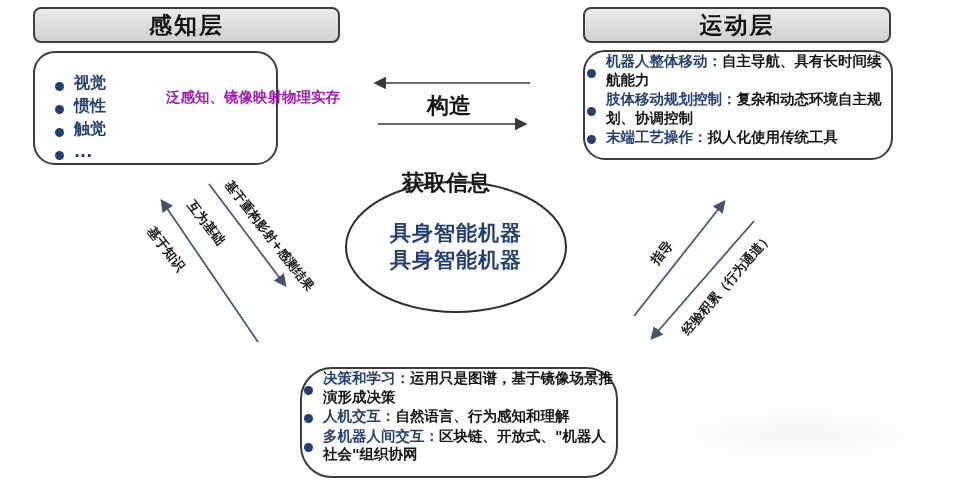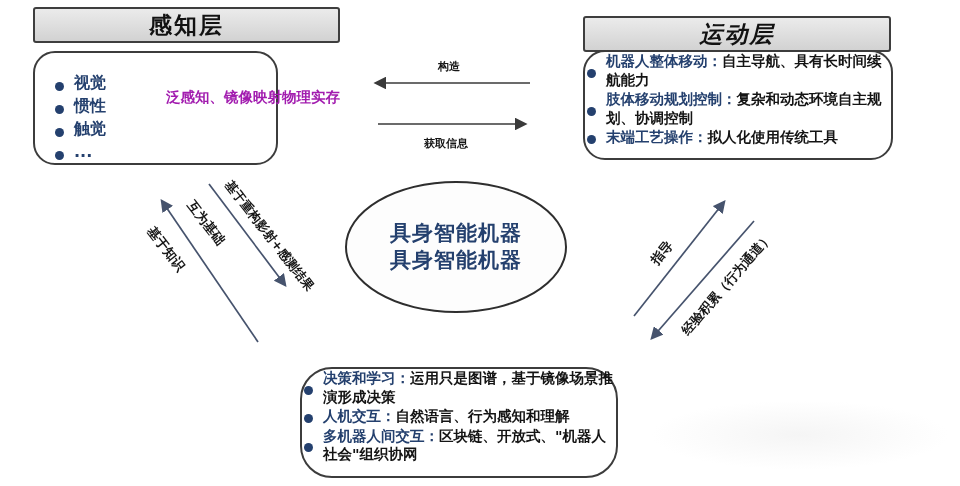--- a/index.html
+++ b/index.html
@@ -4,21 +4,21 @@
 <style>
   html,body{margin:0;padding:0;background:#ffffff;}
   #canvas{
     position:relative;width:960px;height:486px;background:#ffffff;
     font-family:"DejaVu Sans",sans-serif;overflow:hidden;
   }
   
   .layer-header{
     position:absolute;box-sizing:border-box;
     background:linear-gradient(#ebebeb,#d2d2d2);
-    border:2px solid #3e3e3e;border-radius:3px;
+    border:2px solid #3e3e3e;border-radius:8px;
     display:flex;align-items:center;justify-content:center;
     font-size:23px;font-weight:bold;color:#121212;letter-spacing:2px;
   }
   
   .content-box{
     position:absolute;box-sizing:border-box;background:#ffffff;
     border:2.5px solid #3c3c3c;border-radius:22px;z-index:2;
   }
   ul.blist{list-style:none;margin:0;padding:0;}
   ul.blist li{display:flex;align-items:center;}
@@ -50,21 +50,21 @@
   #center-ellipse div{
     font-size:21px;font-weight:bold;color:#24406e;line-height:27px;letter-spacing:1px;text-align:right;
   }
   
   #arrows{position:absolute;left:0;top:0;z-index:1;}
   
   .alabel{
     position:absolute;font-weight:bold;color:#161616;white-space:nowrap;z-index:3;
     transform:translate(-50%,-50%);
   }
-  .alabel.h{font-size:11px;}
+  .alabel.h{font-size:22px;margin-top:40px;}
   .alabel.rot{font-size:13px;}
   #lbl-reconstruct{font-size:12.5px;}
   #watermark{
     position:absolute;left:650px;top:400px;width:300px;height:70px;
     background:radial-gradient(ellipse at center,#f5f5f5 0%,rgba(255,255,255,0) 70%);
     z-index:0;border-radius:50%;
   }
 </style>
 </head>
 <body>
@@ -108,21 +108,21 @@
         <span>触觉</span>
       </li>
       <li>
         <span class="dot"></span>
         <span>...</span>
       </li>
     </ul>
     <div class="desc">泛感知、镜像映射物理实存</div>
   </div>
 
-  <div class="layer-header" style="left:583px;top:16px;width:308px;height:36px;font-style:italic;">
+  <div class="layer-header" style="left:583px;top:7px;width:308px;height:36px;">
     <span>运动层</span>
   </div>
   <div class="content-box" style="left:583px;top:50px;width:310px;height:110px;">
     <ul class="blist detail-list">
       <li>
         <span class="dot"></span>
         <div><span class="lead">机器人整体移动：</span><span class="btext">自主导航、具有长时间续航能力</span></div>
       </li>
       <li>
         <span class="dot"></span>

